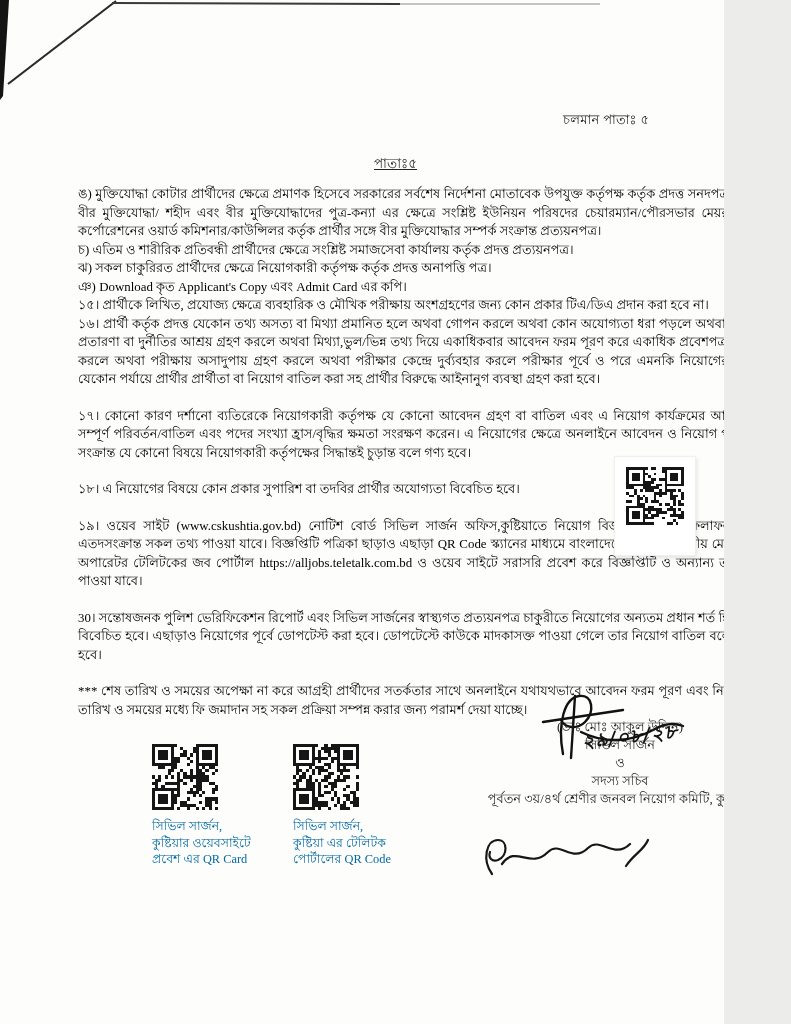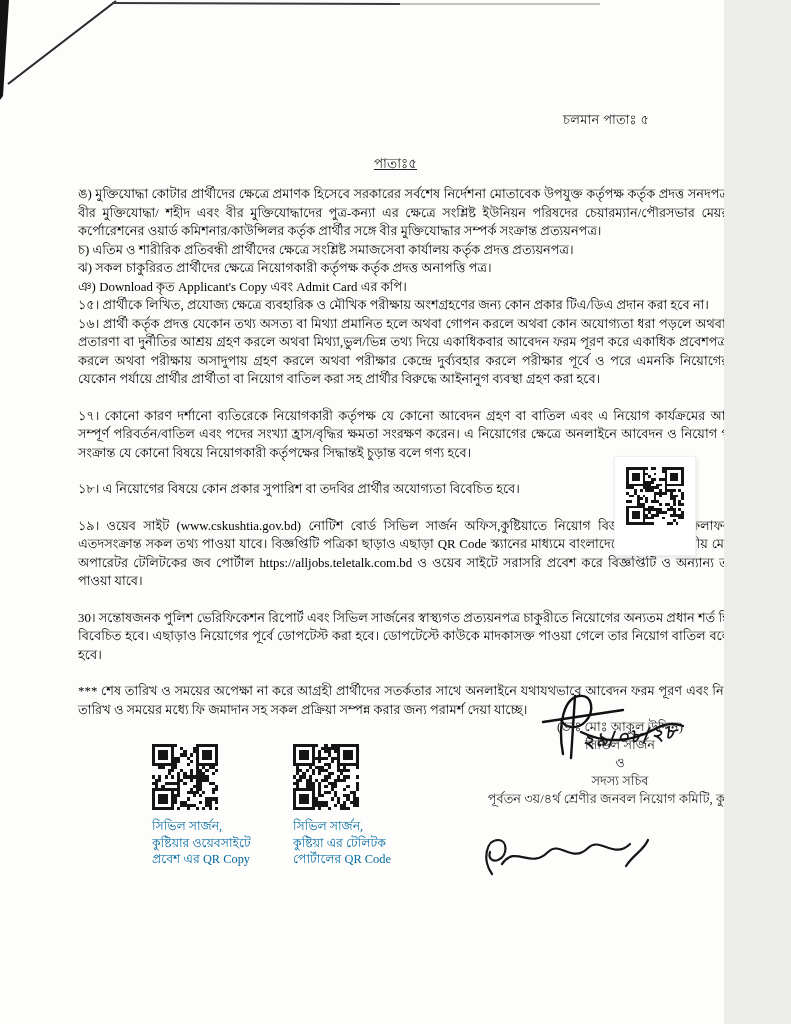--- a/index.html
+++ b/index.html
@@ -388,21 +388,21 @@
             <rect fill="#fff" x="15" y="1" width="5" height="5"></rect>
             <rect x="16" y="2" width="3" height="3"></rect>
             <rect x="0" y="14" width="7" height="7"></rect>
             <rect fill="#fff" x="1" y="15" width="5" height="5"></rect>
             <rect x="2" y="16" width="3" height="3"></rect>
           </g>
         </svg></div>
     <div class="qr-caption">
       <div>সিভিল সার্জন,</div>
       <div>কুষ্টিয়ার ওয়েবসাইটে</div>
-      <div>প্রবেশ এর  QR Copy</div>
+      <div>প্রবেশ এর  QR Card</div>
     </div>
   </div>
 
   <div class="qr-block qr-block-2">
     <div class="qr"><svg viewBox="0 0 21 21" shape-rendering="crispEdges" style="width:100%;height:100%">
           <g fill="#161616">
             <rect x="7" y="0" width="1" height="1"></rect>
             <rect x="10" y="0" width="1" height="1"></rect>
             <rect x="12" y="0" width="1" height="1"></rect>
             <rect x="13" y="0" width="1" height="1"></rect>

